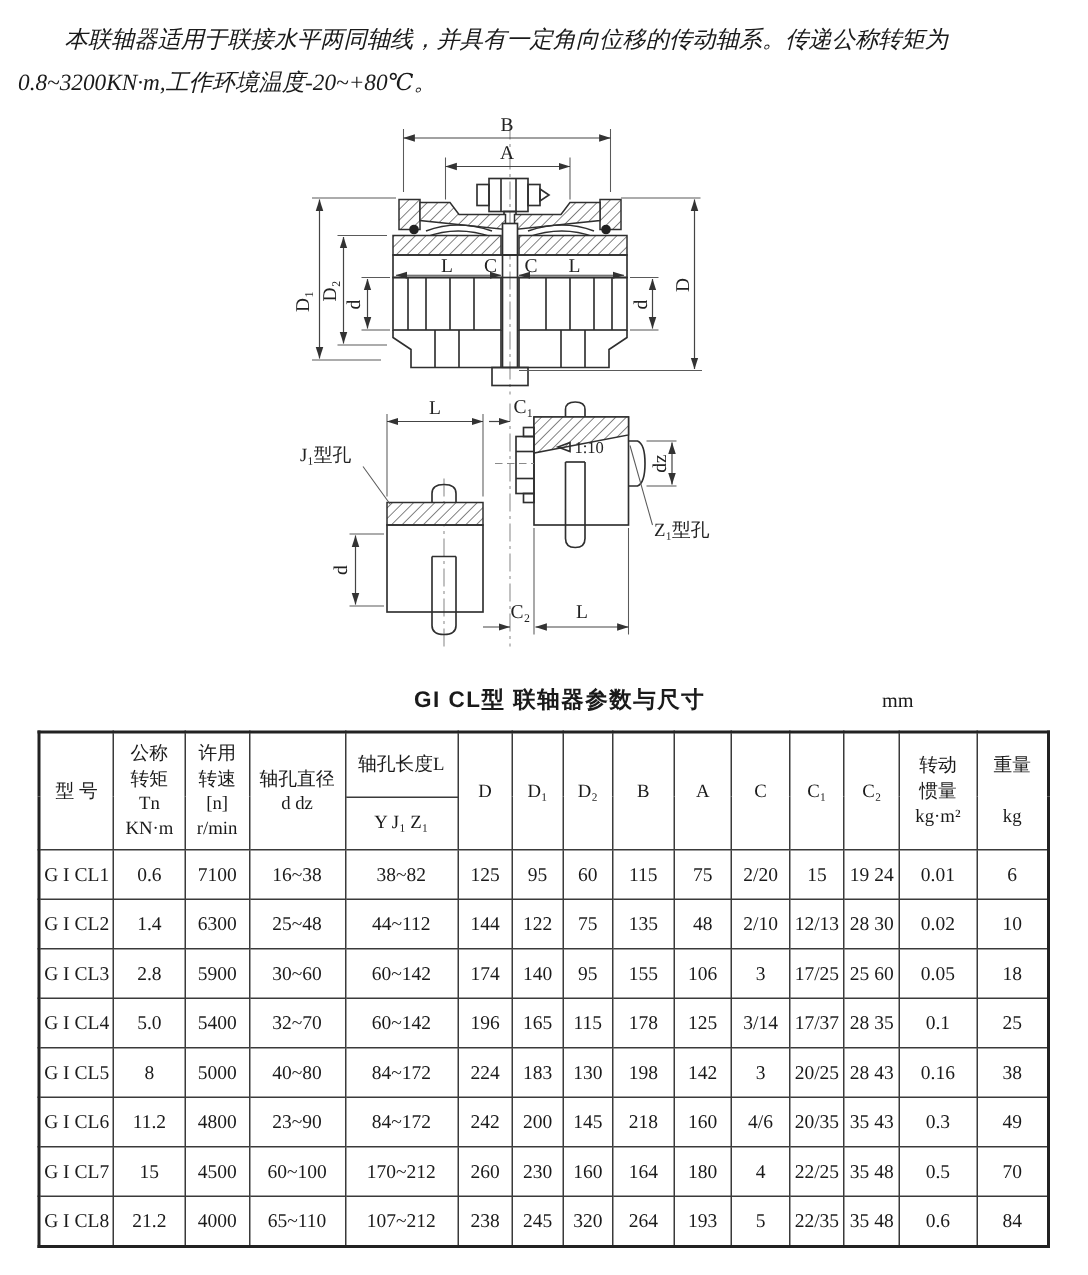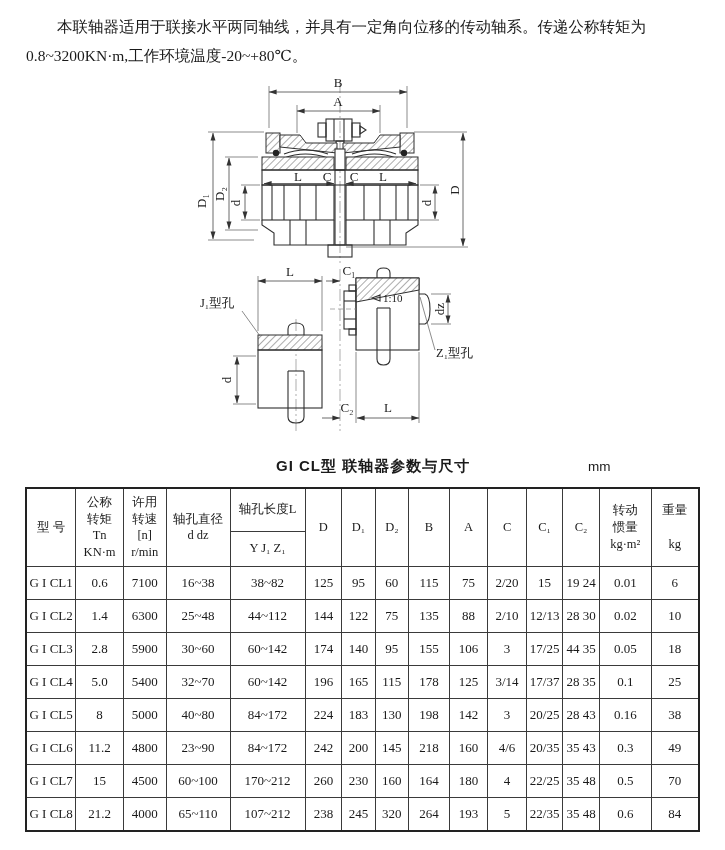--- a/index.html
+++ b/index.html
@@ -3,23 +3,23 @@
 <meta charset="utf-8">
 <style>
   html,body{margin:0;padding:0;}
   body{
     width:725px;height:850px;background:#ffffff;color:#1a1a1a;
     font-family:"Liberation Serif","DejaVu Serif",serif;
     overflow:hidden;
   }
   .page{position:relative;width:725px;height:850px;}
   .intro{
-    margin:12px 24px 0 26px;
+    margin:12px 24px 0 12px;
     font-size:15.5px;line-height:1.9;
-    white-space:pre-line;text-indent:2em;
+    white-space:pre-line;text-indent:2em;font-style:italic;
   }
   .figure{margin:2px 0 0 0;}
   .figure svg{display:block;}
 
   
   .outline{stroke:#2f2f2f;stroke-width:1.1;fill:none;}
   .solid{stroke:#2f2f2f;stroke-width:1.1;fill:#ffffff;}
   .hatched{stroke:#2f2f2f;stroke-width:1;fill:url(#hatchp);}
   .ext{stroke:#5a5a5a;stroke-width:0.7;fill:none;}
   .dimline{stroke:#444;stroke-width:0.8;fill:none;}
@@ -30,21 +30,21 @@
   text.cn{font-family:"Liberation Serif","DejaVu Serif",serif;font-size:12.5px;fill:#222;}
 
   .table-title-row{position:relative;height:30px;margin-top:4px;}
   .table-title{
     position:absolute;left:276px;top:2px;
     font-family:Liberation Sans, sans-serif;
     font-weight:bold;font-size:15px;letter-spacing:1px;
   }
   .table-unit{
     position:absolute;left:588px;top:4px;
-    font-family:Liberation Sans, sans-serif;
+    font-family:Liberation Serif, serif;
     font-size:13.5px;
   }
   table.spec{
     margin:2px 0 0 25px;width:675px;
     border-collapse:collapse;table-layout:fixed;
     border:2px solid #222;
   }
   table.spec th,table.spec td{
     border:1px solid #3a3a3a;
     text-align:center;vertical-align:middle;
@@ -334,41 +334,41 @@
         <tr>
           <td>G I CL2</td>
           <td>1.4</td>
           <td>6300</td>
           <td>25~48</td>
           <td>44~112</td>
           <td>144</td>
           <td>122</td>
           <td>75</td>
           <td>135</td>
-          <td>88</td>
+          <td>48</td>
           <td>2/10</td>
           <td>12/13</td>
           <td>28 30</td>
           <td>0.02</td>
           <td>10</td>
         </tr>
         <tr>
           <td>G I CL3</td>
           <td>2.8</td>
           <td>5900</td>
           <td>30~60</td>
           <td>60~142</td>
           <td>174</td>
           <td>140</td>
           <td>95</td>
           <td>155</td>
           <td>106</td>
           <td>3</td>
           <td>17/25</td>
-          <td>44 35</td>
+          <td>25 60</td>
           <td>0.05</td>
           <td>18</td>
         </tr>
         <tr>
           <td>G I CL4</td>
           <td>5.0</td>
           <td>5400</td>
           <td>32~70</td>
           <td>60~142</td>
           <td>196</td>

